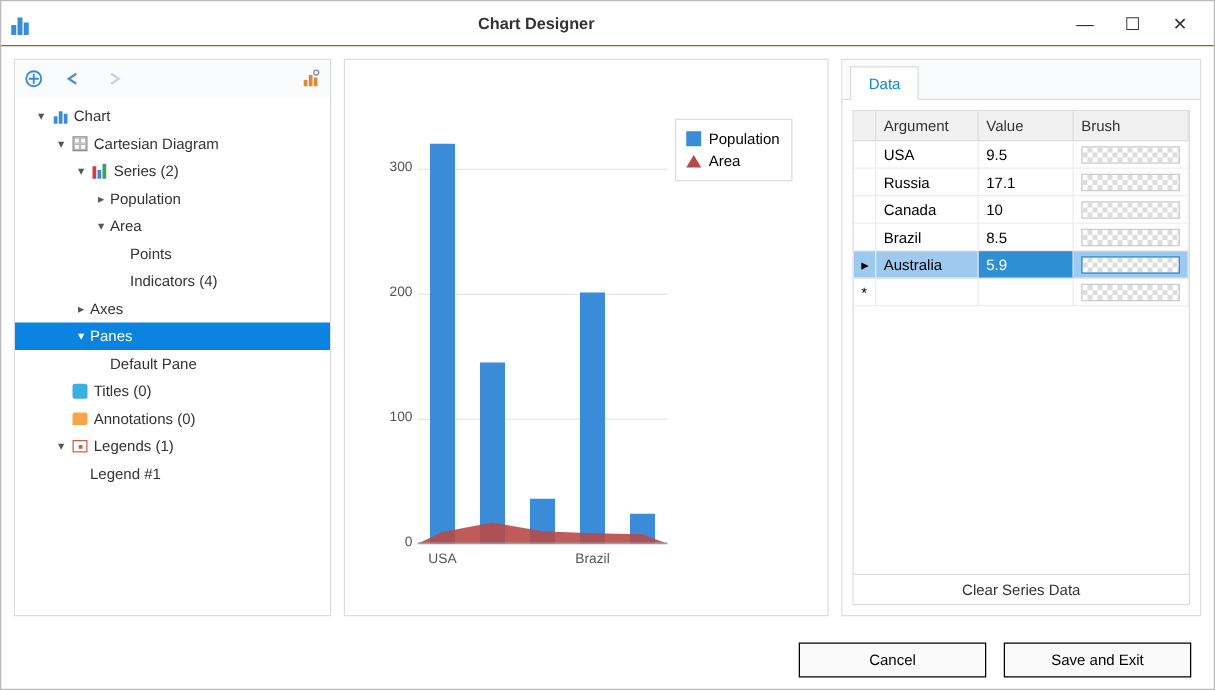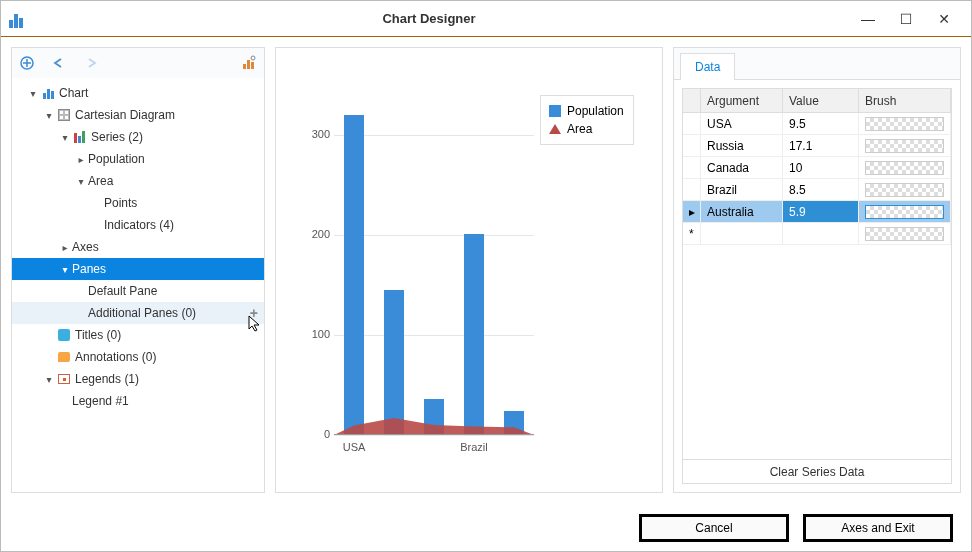--- a/index.html
+++ b/index.html
@@ -64,21 +64,21 @@
   .grid-body{flex:1;overflow:auto;}
   .grid-row{display:flex;height:22px;align-items:stretch;border-bottom:1px solid #eee;}
   .gcell{padding:3px 6px;border-right:1px solid #eee;display:flex;align-items:center;}
   .grid-row.selected{background:#9ecaf0;}
   .grid-row.selected .gcell.gcol-val{background:#2f8fd4;color:#fff;}
   .brush-swatch{width:100%;height:14px;background:repeating-conic-gradient(#ddd 0% 25%,#fff 0% 50%);background-size:8px 8px;border:1px solid #ccc;}
   .grid-row.selected .brush-swatch{border:1px solid #2f8fd4;}
   .grid-footer{height:24px;border-top:1px solid #ddd;display:flex;align-items:center;justify-content:center;background:#fff;}
   .grid-footer span{font-size:12px;color:#333;}
   .footer{height:48px;display:flex;align-items:center;justify-content:flex-end;gap:14px;padding:0 18px;border-top:1px solid transparent;}
-  .btn{width:150px;height:28px;border:3px solid #000000;background:#fafafa;font-size:12px;display:flex;align-items:center;justify-content:center;}
+  .btn{width:150px;height:28px;border:1px solid #000000;background:#fafafa;font-size:12px;display:flex;align-items:center;justify-content:center;}
   .cursor-arrow{position:absolute;right:-4px;bottom:-12px;}
 </style>
 </head>
 <body>
 
 <div class="window">
   <div class="titlebar">
     <div class="title-icon">
         <span class="b1"></span>
         <span class="b2"></span>
@@ -178,29 +178,20 @@
             <span>Axes</span>
           </div>
         <div class="tree-row indent3 selected">
             <span class="tw" style="color:#fff">▾</span>
             <span>Panes</span>
           </div>
         <div class="tree-row indent4">
             <span class="tw"></span>
             <span>Default Pane</span>
           </div>
-        <div class="tree-row indent4 hover">
-          <span class="tw"></span>
-            <span>Additional Panes (0)</span>
-          <span class="trailing-add">+
-            <svg class="cursor-arrow" width="14" height="18">
-                <path d="M1 1 L1 14 L4 11 L7 16 L9 15 L6 10 L11 10 Z" fill="#fff" stroke="#000"></path>
-              </svg>
-          </span>
-        </div>
         <div class="tree-row indent2">
             <span class="tw"></span>
             <span class="ic">
               <span class="ic-title"></span>
             </span>
             <span>Titles (0)</span>
           </div>
         <div class="tree-row indent2">
             <span class="tw"></span>
             <span class="ic">
@@ -330,16 +321,16 @@
           </div>
       </div>
     </div>
   </div>
 
   <div class="footer">
     <div class="btn">
         <span>Cancel</span>
       </div>
     <div class="btn">
-        <span>Axes and Exit</span>
+        <span>Save and Exit</span>
       </div>
   </div>
 </div>
 
 </body></html>

